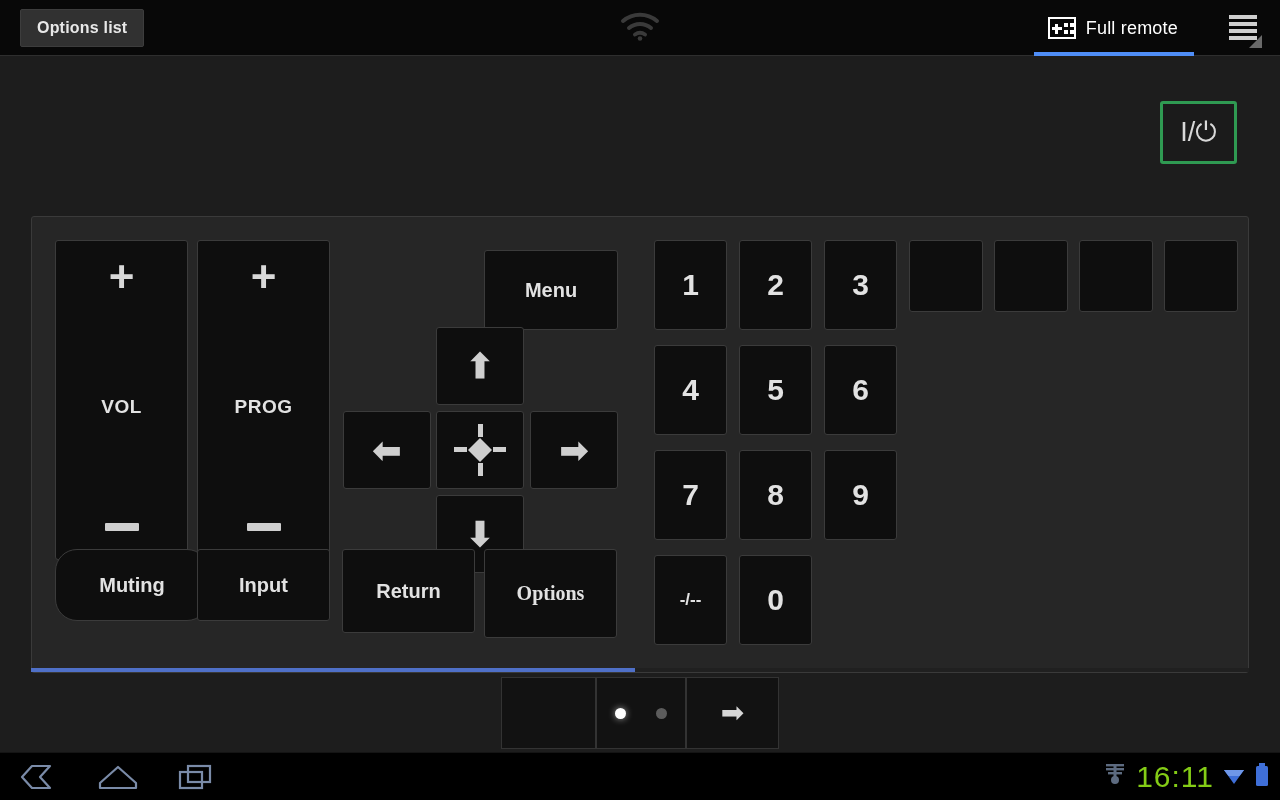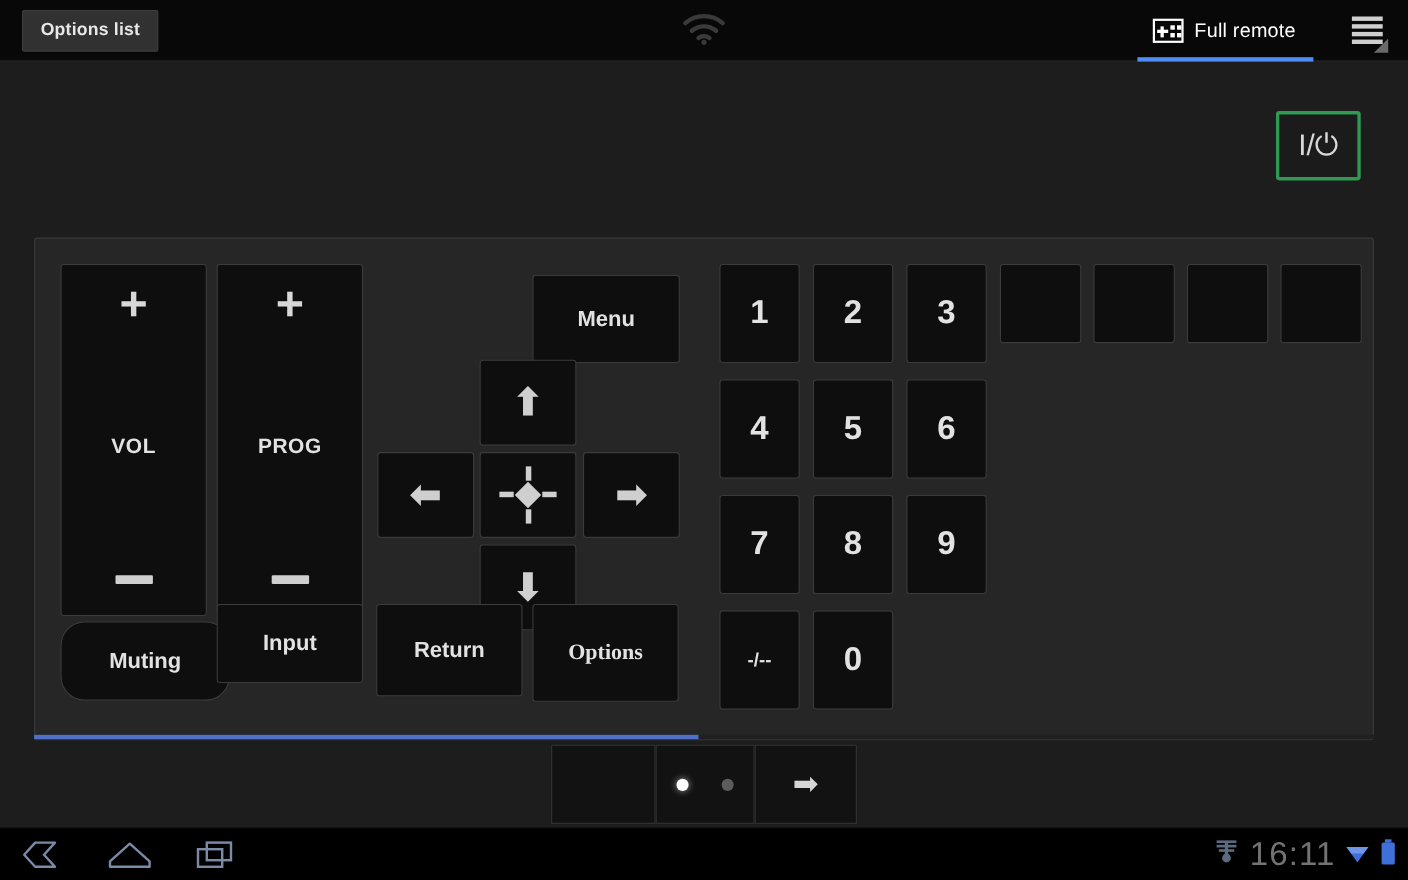--- a/index.html
+++ b/index.html
@@ -171,21 +171,21 @@
   .dot.off { background: #5c5c5c; }
   .pager-next { font-size: 28px; color: #d6d6d6; line-height: 1; }
 
   
   .sysbar {
     position: absolute; left: 0; bottom: 0; width: 1280px; height: 48px;
     background: #000; border-top: 1px solid #141414;
   }
   .nav-btn { position: absolute; top: 8px; width: 56px; height: 32px; cursor: pointer; }
   .sys-right { position: absolute; right: 10px; top: 0; height: 48px; display: flex; align-items: center; gap: 9px; }
-  .sys-clock { color: #737373; font-size: 30px; letter-spacing: 1px; font-family: "Liberation Sans", sans-serif; text-align: center; }
+  .sys-clock { color: #84cc16; font-size: 30px; letter-spacing: 1px; font-family: "Liberation Sans", sans-serif; text-align: center; }
 </style>
 </head>
 <body>
 
 <div id="app">
 
   <div class="header">
 
     <div class="device-list-btn">
       <span>Options list</span>
@@ -269,21 +269,21 @@
     </div>
 
     <div class="btn" style="left:498px; top:194px; width:88px; height:78px;">
       <span class="arrow-glyph">➡</span>
     </div>
 
     <div class="btn" style="left:404px; top:278px; width:88px; height:78px;">
       <span class="arrow-glyph">⬇</span>
     </div>
 
-    <div class="btn" style="left:23px;  top:348px; width:154px; height:72px;border-radius:22px;">
+    <div class="btn" style="left:23px;  top:332px; width:154px; height:72px;border-radius:22px;">
       <span>Muting</span>
     </div>
     <div class="btn" style="left:165px; top:332px; width:133px; height:72px;">
       <span>Input</span>
     </div>
     <div class="btn" style="left:310px; top:332px; width:133px; height:84px;">
       <span>Return</span>
     </div>
     <div class="btn" style="left:452px; top:332px; width:133px; height:89px;font-family:Liberation Serif, serif;">
       <span>Options</span>

